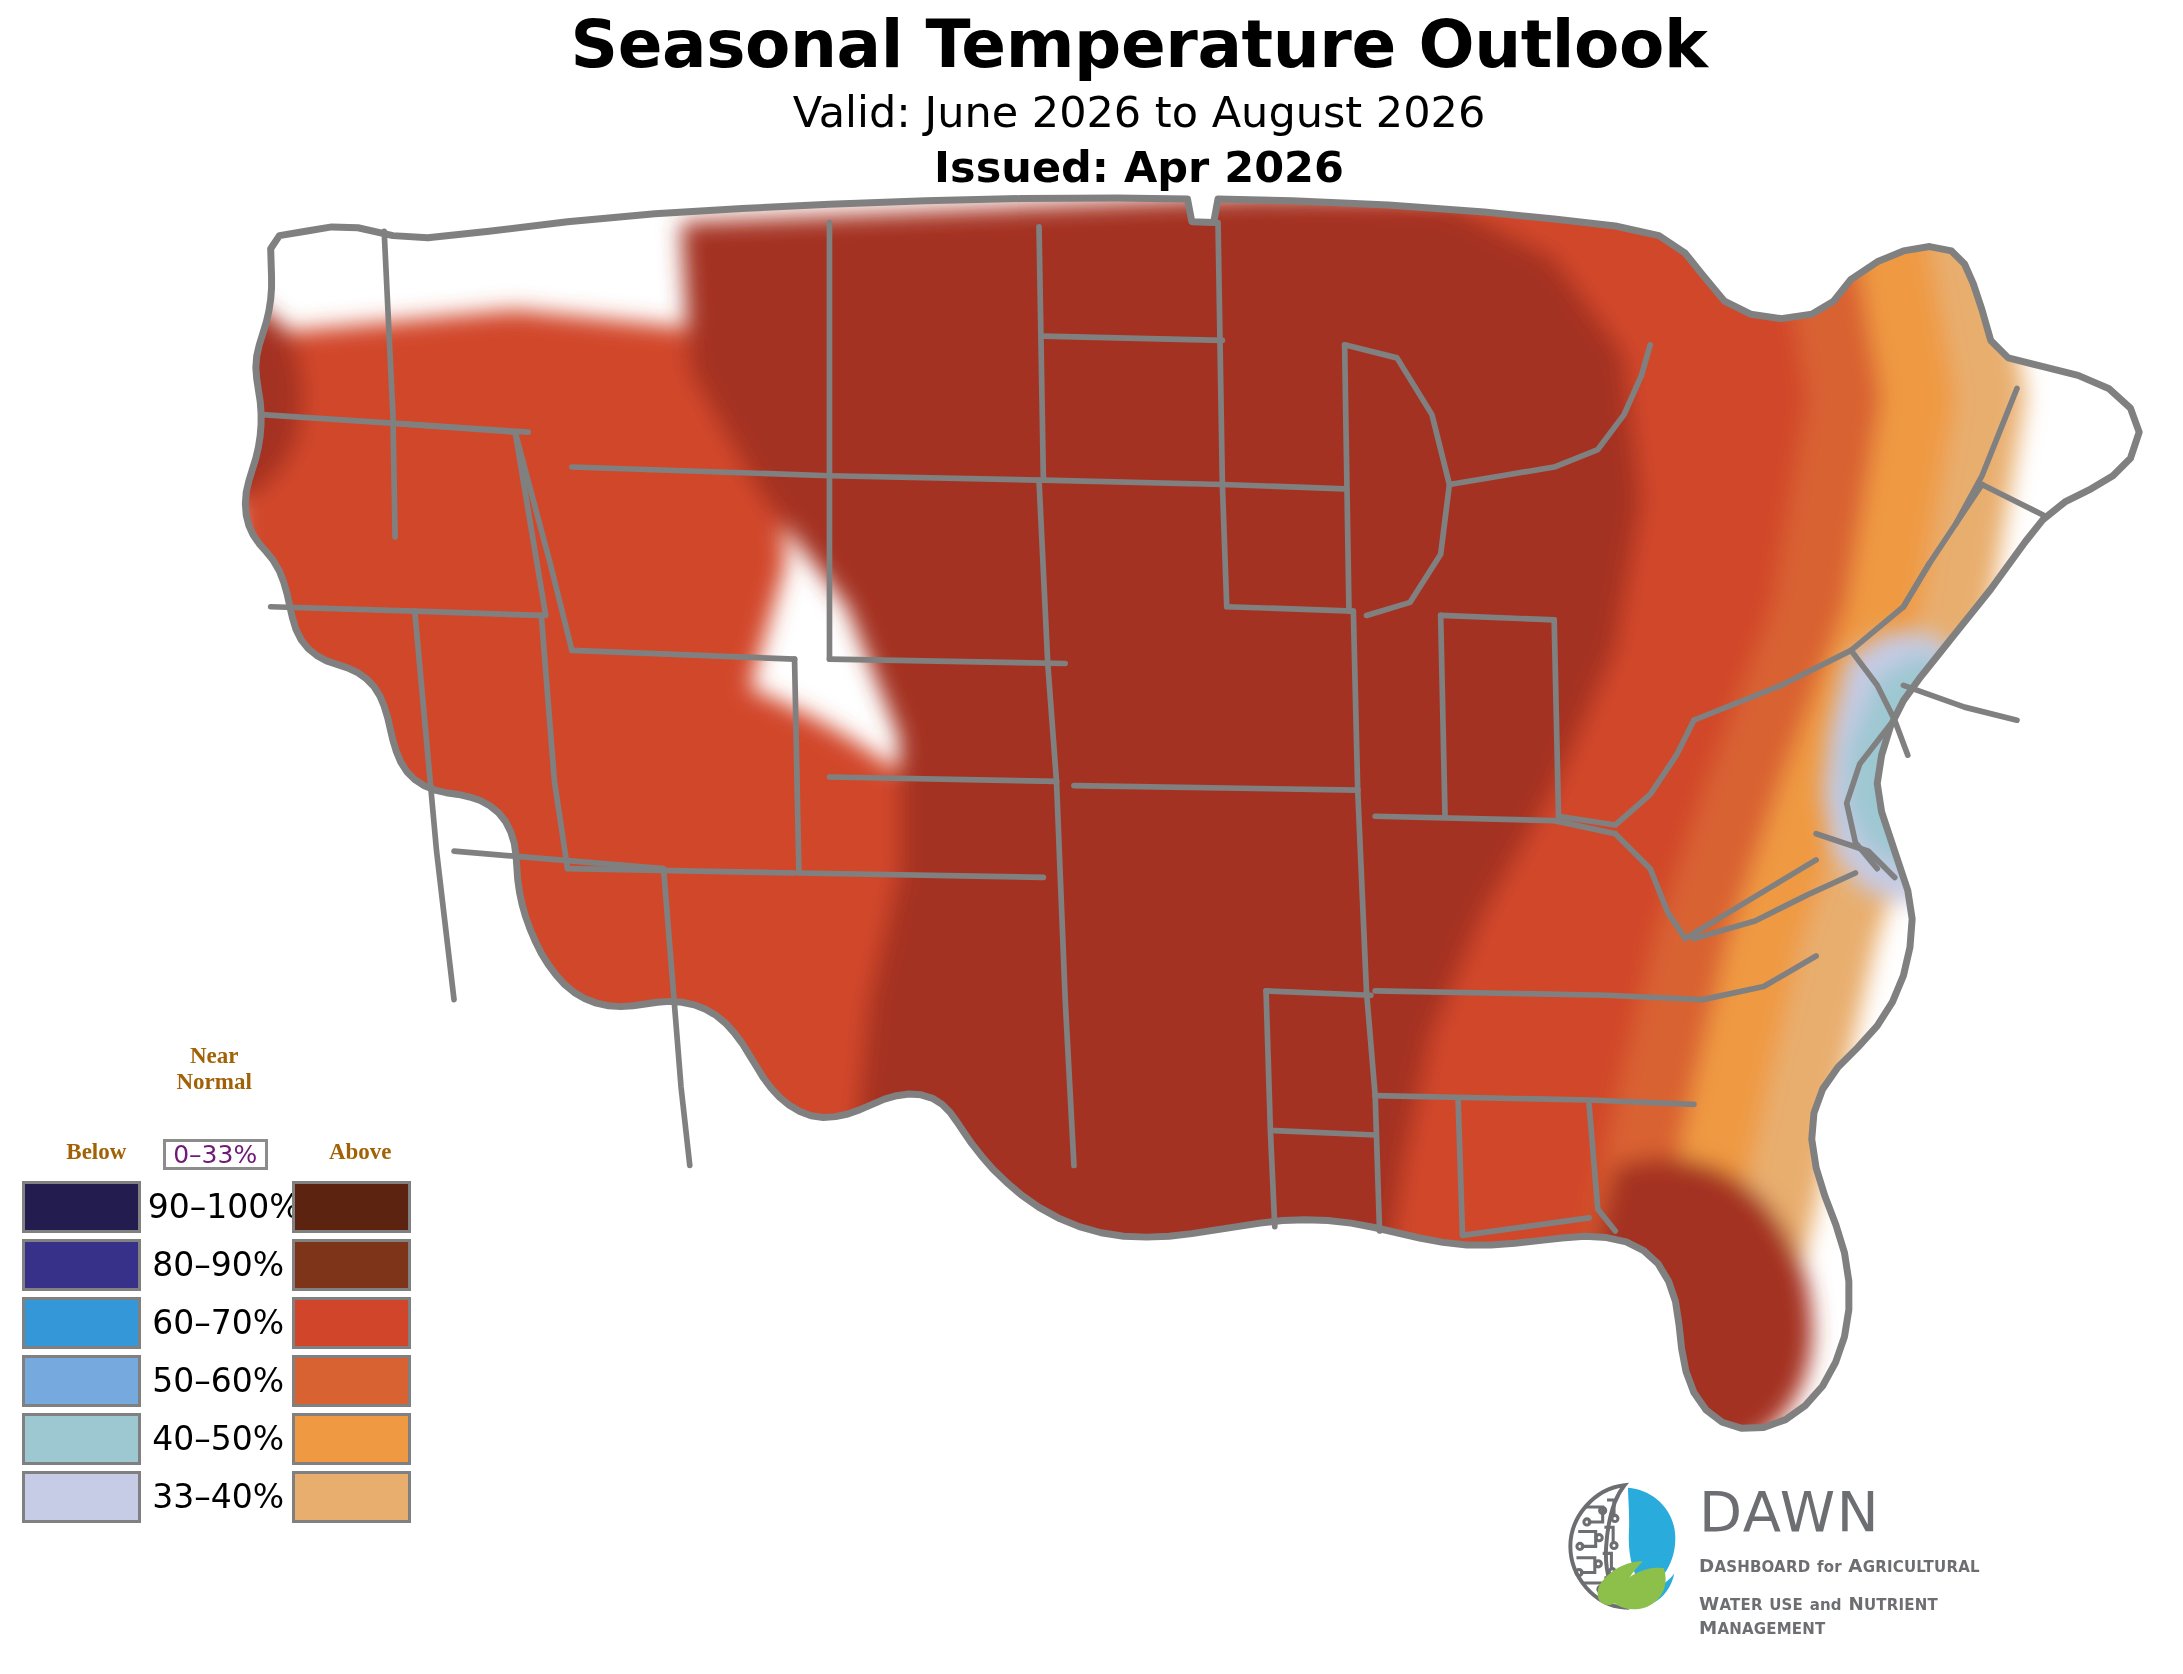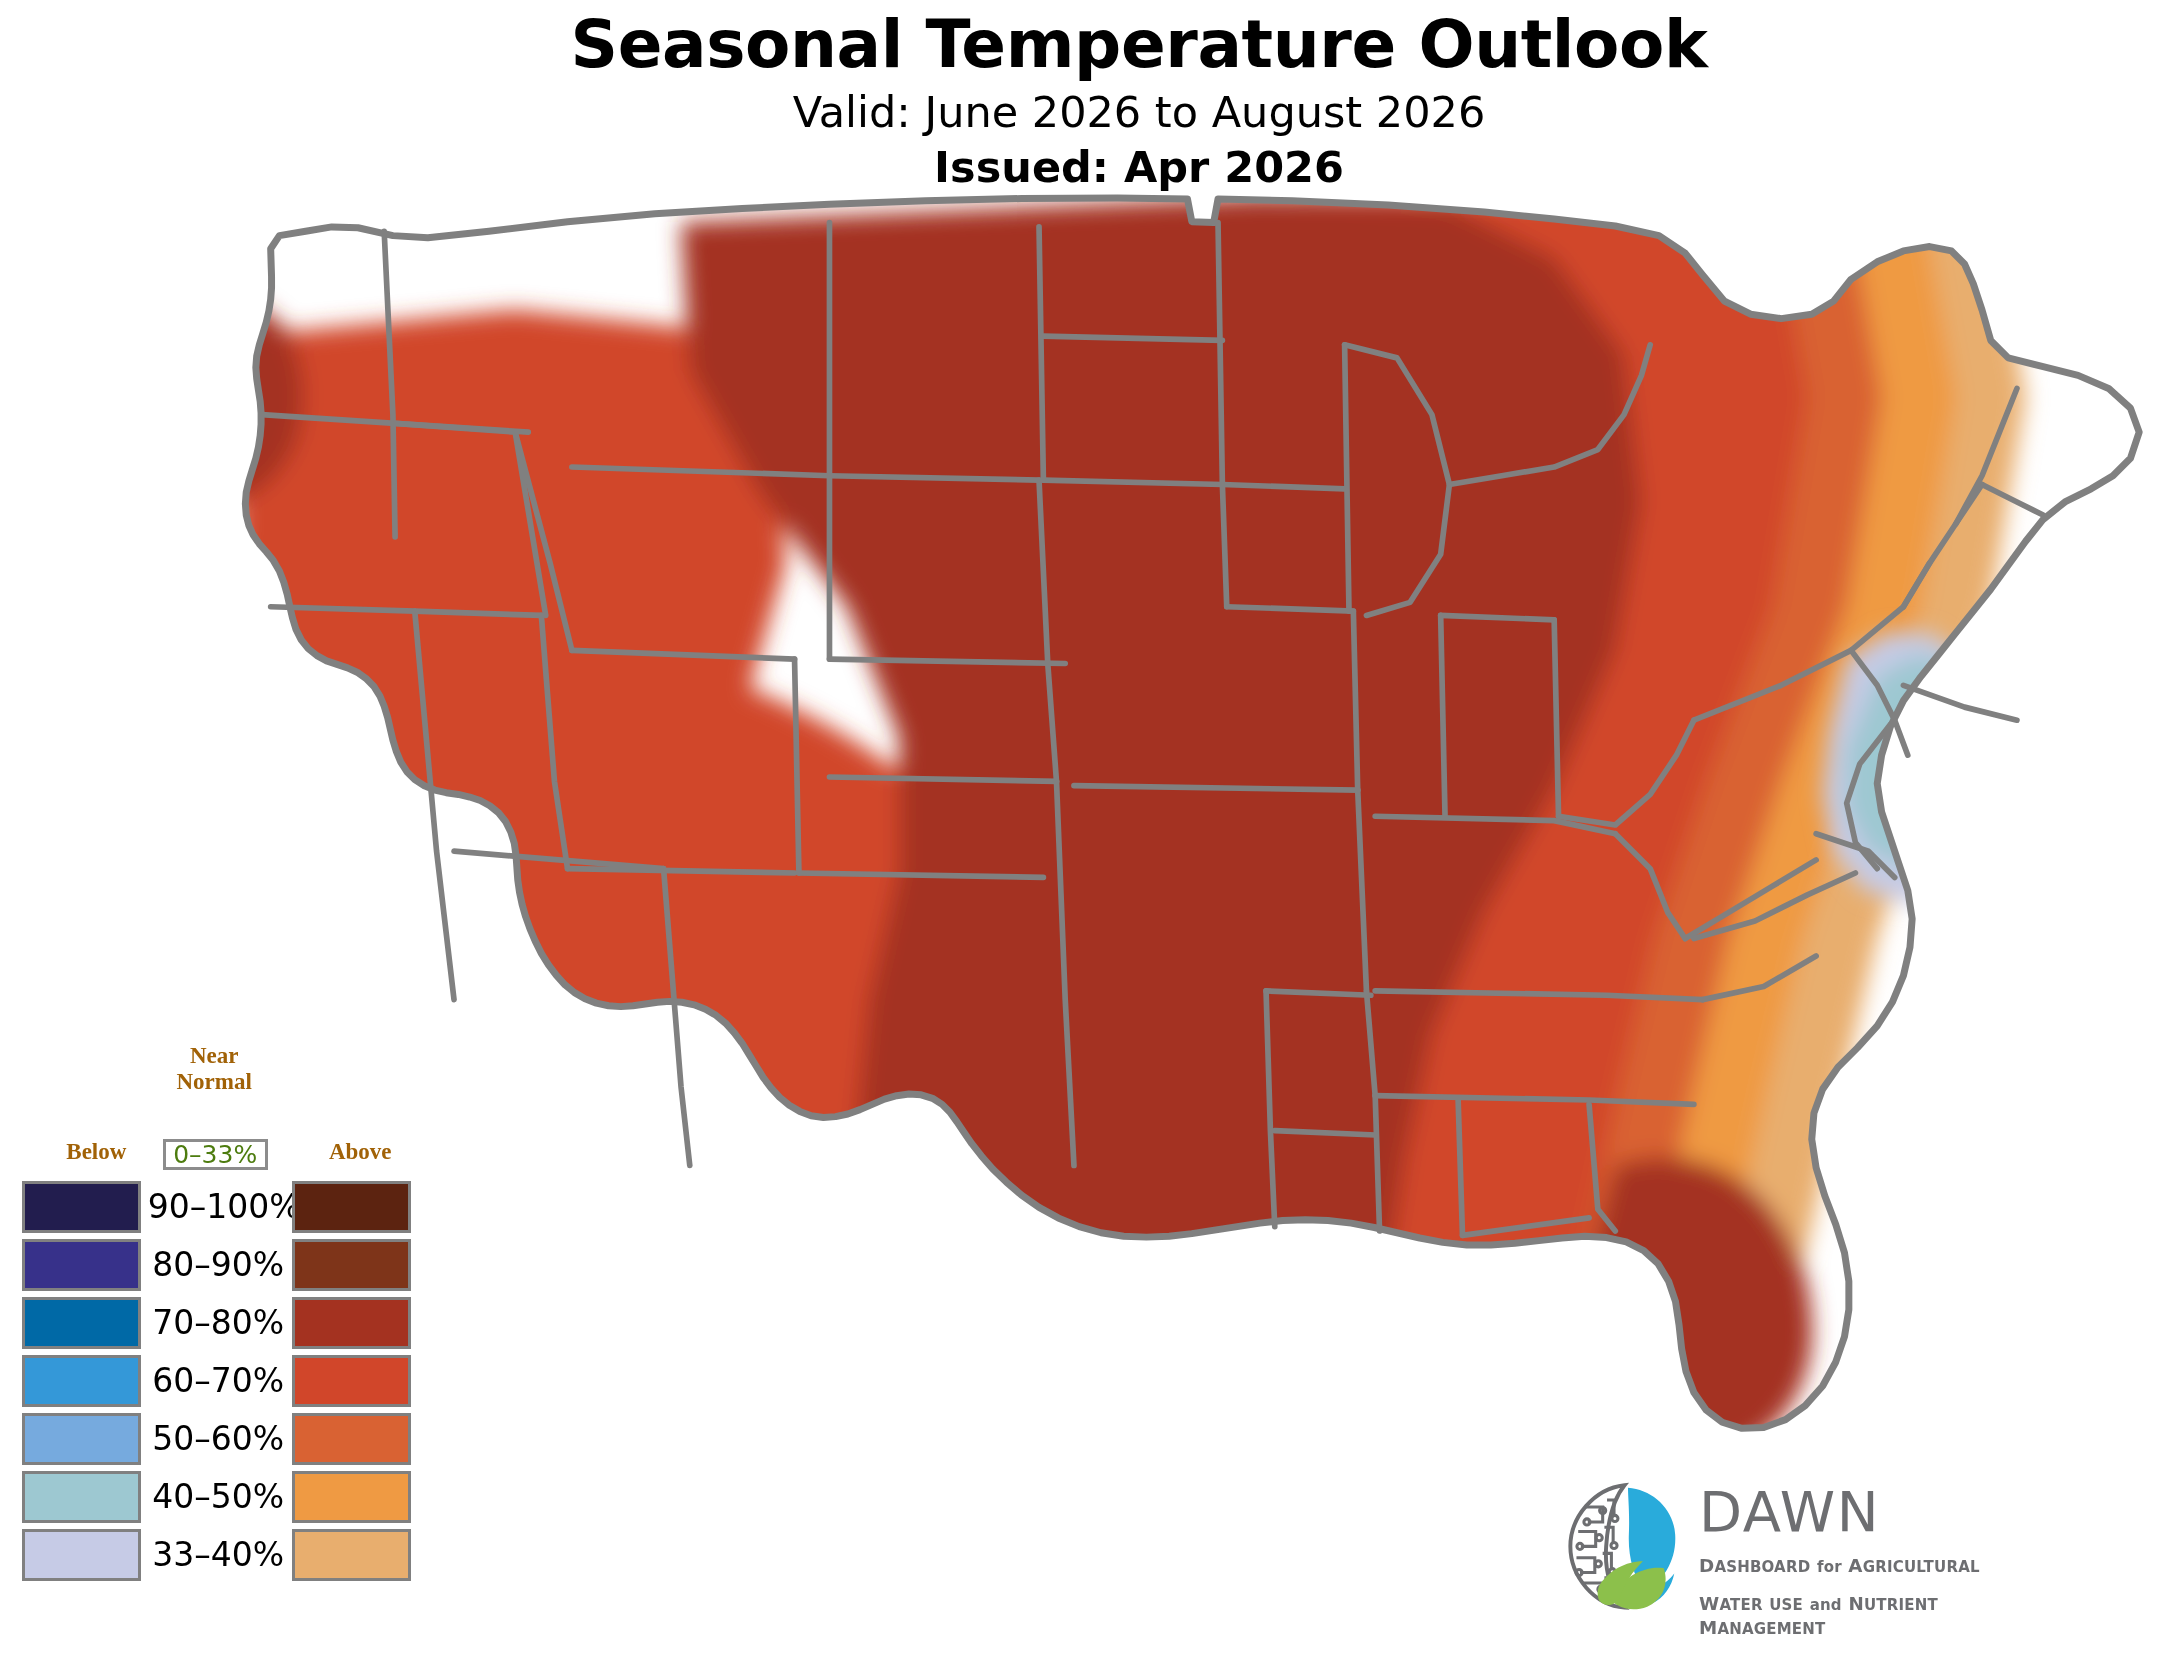--- a/index.html
+++ b/index.html
@@ -43,21 +43,21 @@
   }
   #legend-nearnormal-label{left:140px;top:4.4px;width:131px;}
   #legend-below-label{left:8.7px;top:100px;width:109px;text-align:right;}
   #legend-above-label{left:288px;top:100px;width:127px;text-align:center;}
   #legend-nn-box{
     position:absolute;left:154px;top:100px;width:105px;height:31px;
     border:3.1px solid #8c8c8c;background:#fff;box-sizing:border-box;
   }
   #legend-nn-box span{
     display:block;width:100%;text-align:center;line-height:25px;
-    font-family:"DejaVu Sans", sans-serif;font-weight:400;font-size:25px;color:#4d7c0f;
+    font-family:"DejaVu Sans", sans-serif;font-weight:400;font-size:25px;color:#701a75;
   }
   #legend-rows{position:absolute;left:0;top:142px;width:419px;}
   .legend-row{
     position:relative;height:58px;
   }
   .swatch{
     position:absolute;width:119px;height:52px;
     border:3.1px solid #808080;box-sizing:border-box;
   }
   .swatch.below{left:13px;}
@@ -356,25 +356,20 @@
         <div class="swatch below" style="background: rgb(34, 29, 78);"></div>
         <div class="legend-pct">90–100%</div>
         <div class="swatch above" style="background: rgb(92, 35, 16);"></div>
       </div>
       <div class="legend-row">
         <div class="swatch below" style="background: rgb(55, 49, 138);"></div>
         <div class="legend-pct">80–90%</div>
         <div class="swatch above" style="background: rgb(126, 52, 25);"></div>
       </div>
       <div class="legend-row">
-        <div class="swatch below" style="background: rgb(0, 105, 166);"></div>
-        <div class="legend-pct">70–80%</div>
-        <div class="swatch above" style="background: rgb(164, 50, 32);"></div>
-      </div>
-      <div class="legend-row">
         <div class="swatch below" style="background: rgb(52, 152, 216);"></div>
         <div class="legend-pct">60–70%</div>
         <div class="swatch above" style="background: rgb(209, 70, 42);"></div>
       </div>
       <div class="legend-row">
         <div class="swatch below" style="background: rgb(118, 170, 222);"></div>
         <div class="legend-pct">50–60%</div>
         <div class="swatch above" style="background: rgb(217, 98, 51);"></div>
       </div>
       <div class="legend-row">

